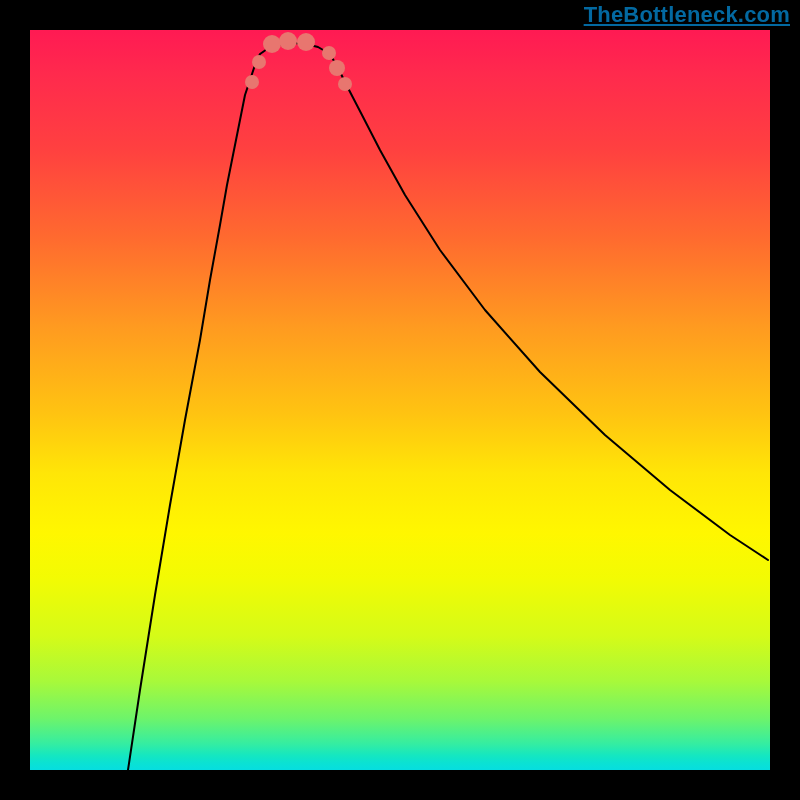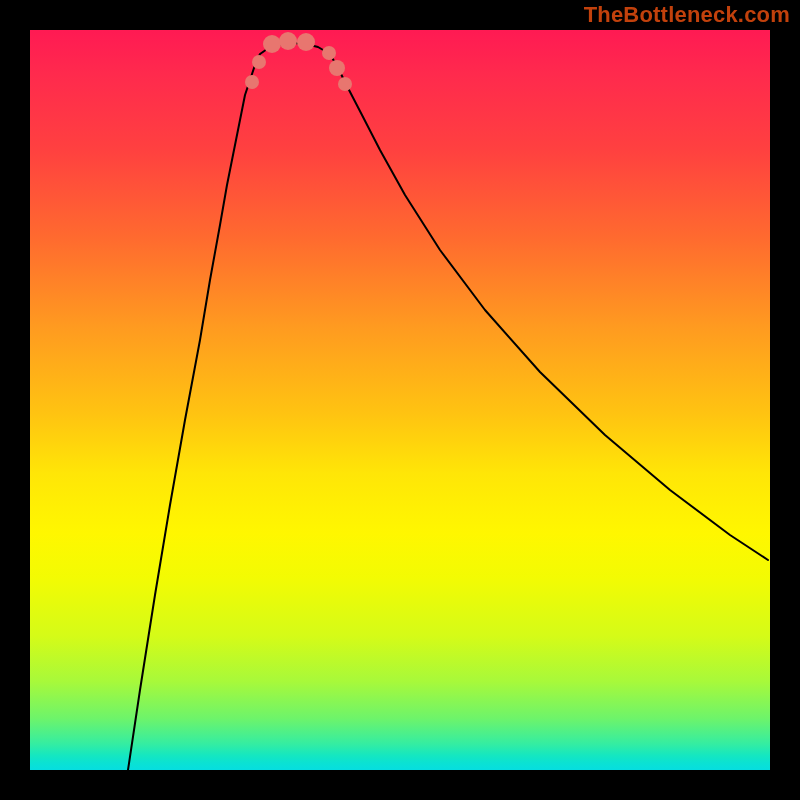--- a/index.html
+++ b/index.html
@@ -16,23 +16,24 @@
     left: 0; top: 0;
     width: 800px; height: 800px;
     background: #000;
   }
   .watermark {
     position: absolute;
     top: 2px;
     right: 10px;
     font-size: 22px;
     font-weight: 600;
-    color: #c2410c;
+    color: #0369a1;
     letter-spacing: 0.2px;
     z-index: 5;
+    text-decoration: underline;
   }
   .plot-area {
     position: absolute;
     left: 30px;
     top: 30px;
     width: 740px;
     height: 740px;
     overflow: hidden;
   }
   .gradient {

